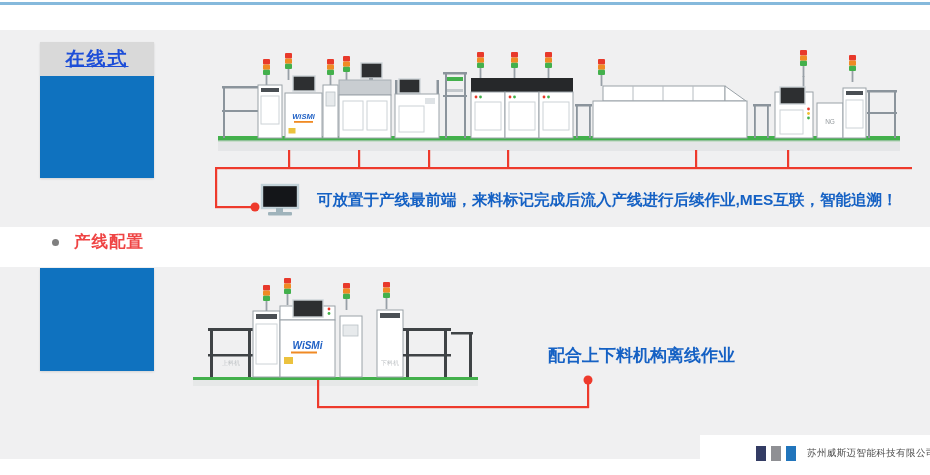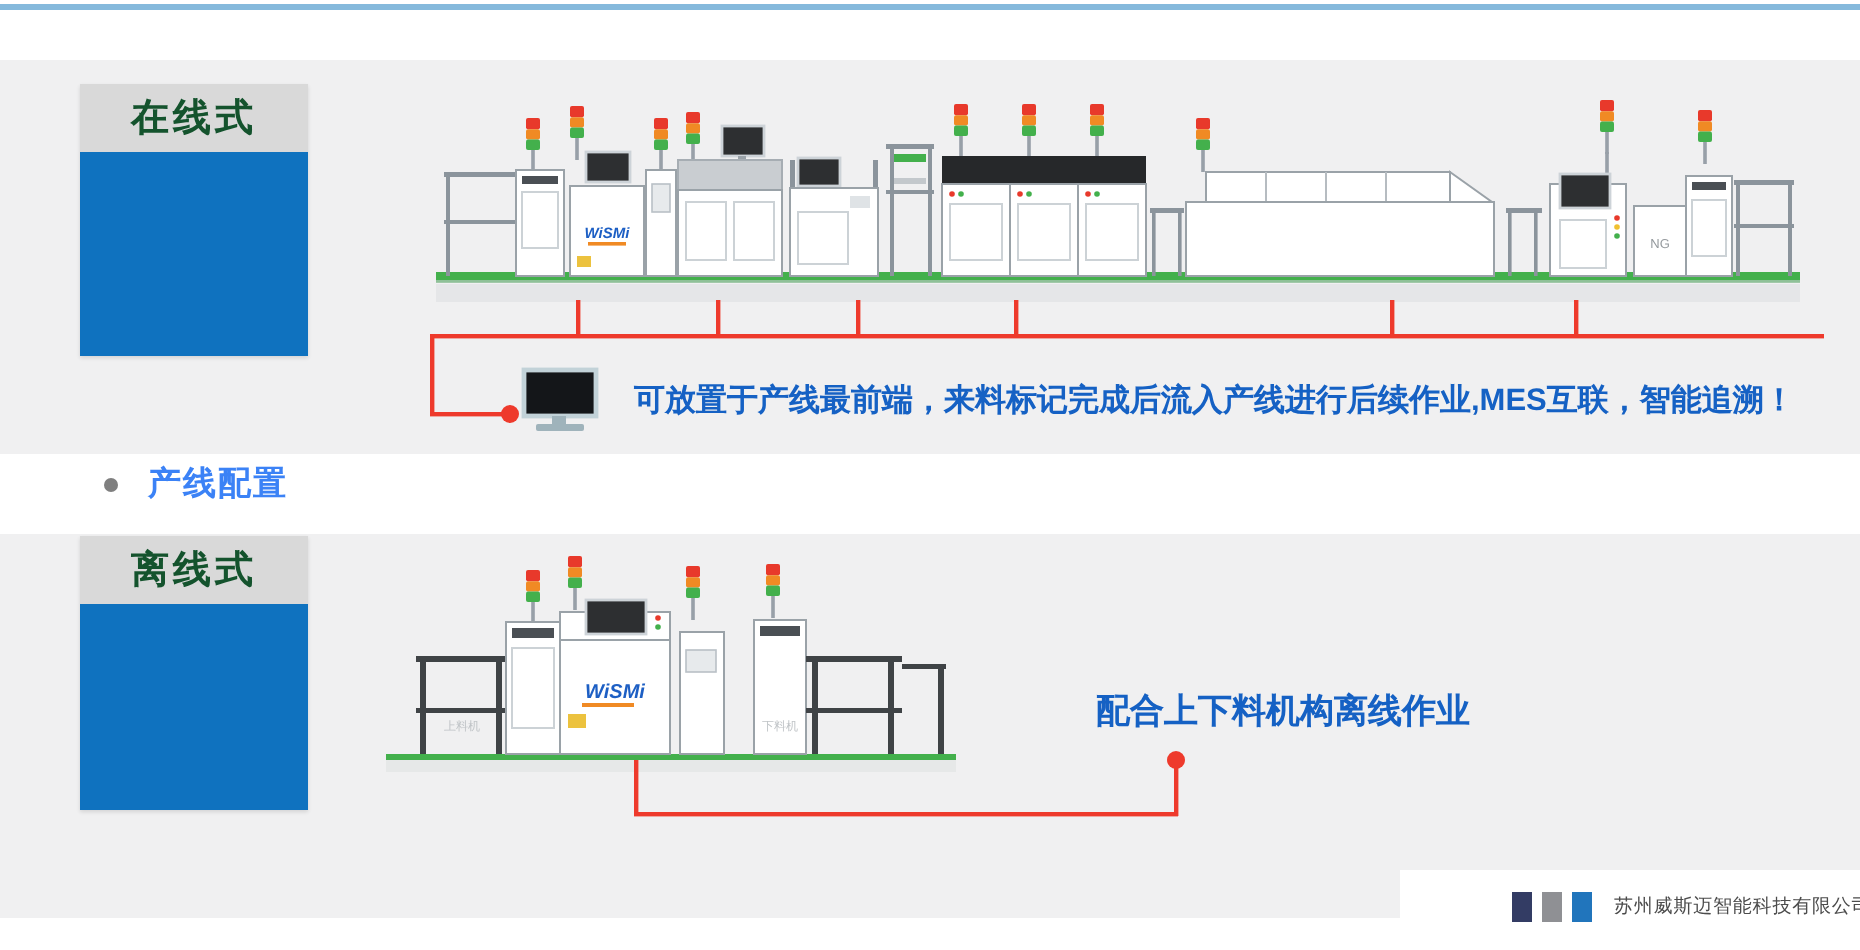--- a/index.html
+++ b/index.html
@@ -11,35 +11,35 @@
   .top-line{position:absolute;left:0;top:2px;width:930px;height:3px;background:#85b9dc;}
   .panel{position:absolute;left:0;width:930px;background:#f0f0f1;}
   .panel-online{top:30px;height:197px;}
   .panel-offline{top:267px;height:192px;}
   .footer-notch{position:absolute;left:700px;top:435px;width:230px;height:40px;background:#ffffff;}
 
   .label-block{position:absolute;width:114px;box-shadow:0 1px 2px rgba(0,0,0,0.12);}
   .label-online{left:40px;top:42px;}
   .label-offline{left:40px;top:268px;}
   .label-head{height:34px;background:#d9d9d9;display:flex;align-items:center;justify-content:center;
-    font-size:19px;font-weight:bold;color:#14532d;letter-spacing:2px;}
+    font-size:19px;font-weight:bold;color:#1d4ed8;letter-spacing:2px;text-decoration:underline;}
   .label-body{height:102px;background:#0f72bf;}
   .label-offline .label-body{height:103px;}
 
   .line-svg{position:absolute;}
   .svg-online{left:215px;top:50px;}
   .svg-offline{left:185px;top:270px;}
 
   .annotation{position:absolute;font-weight:bold;color:#1561c4;white-space:nowrap;}
   .annotation-online{left:317px;top:190px;font-size:15.5px;}
   .annotation-offline{left:548px;top:344px;font-size:17px;}
 
   .divider-row{position:absolute;left:52px;top:231px;display:flex;align-items:center;}
   .divider-bullet{width:7px;height:7px;border-radius:50%;background:#7f7f7f;margin-right:15px;}
-  .divider-label{font-size:16.5px;font-weight:bold;color:#3b82f6;letter-spacing:1px;}
+  .divider-label{font-size:16.5px;font-weight:bold;color:#ef4444;letter-spacing:1px;}
 
   .footer-brand{position:absolute;left:756px;top:446px;display:flex;align-items:center;}
   .footer-sq{width:10px;height:15px;margin-right:5px;}
   .footer-company{font-size:9.5px;color:#4c4c4c;margin-left:6px;letter-spacing:0.4px;white-space:nowrap;}
 
   svg text{font-family:"Liberation Sans","DejaVu Sans",sans-serif;}
   .mc{fill:#ffffff;stroke:#9aa2a8;stroke-width:1;}
   .frame{fill:#8b949c;}
   .dframe{fill:#3f4346;}
   .door{fill:none;stroke:#ccd2d6;stroke-width:1;}
@@ -224,21 +224,20 @@
 </svg>
 
 <div class="annotation annotation-online">可放置于产线最前端，来料标记完成后流入产线进行后续作业,MES互联，智能追溯！</div>
 
 <div class="divider-row">
   <span class="divider-bullet"></span>
   <span class="divider-label">产线配置</span>
 </div>
 
 <div class="label-block label-offline">
-  <div class="label-head">离线式</div>
   <div class="label-body"></div>
 </div>
 
 <svg class="line-svg svg-offline" width="420" height="145" viewBox="0 0 420 145">
   <rect x="8" y="110" width="285" height="6" fill="#dcdfe0" opacity="0.5"></rect>
   <rect x="8" y="107" width="285" height="3" fill="#43b04c"></rect>
 
   <g>
     <rect class="dframe" x="23" y="58" width="46" height="3"></rect>
     <rect class="dframe" x="25" y="61" width="3" height="46"></rect>

